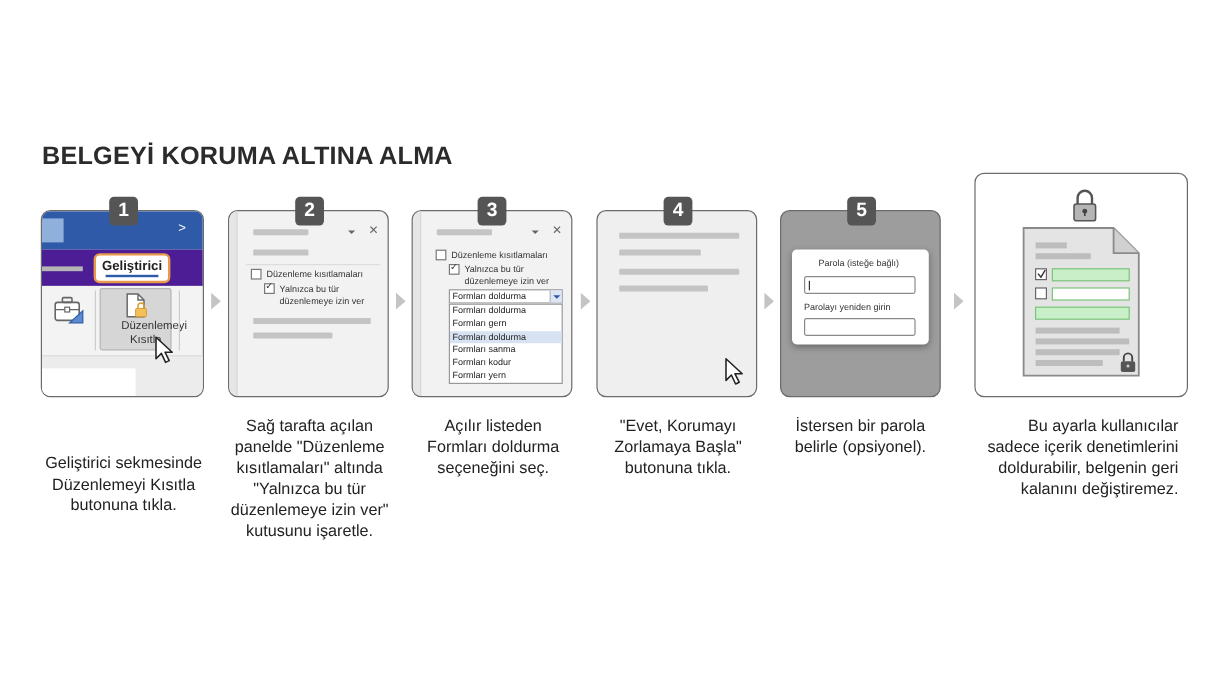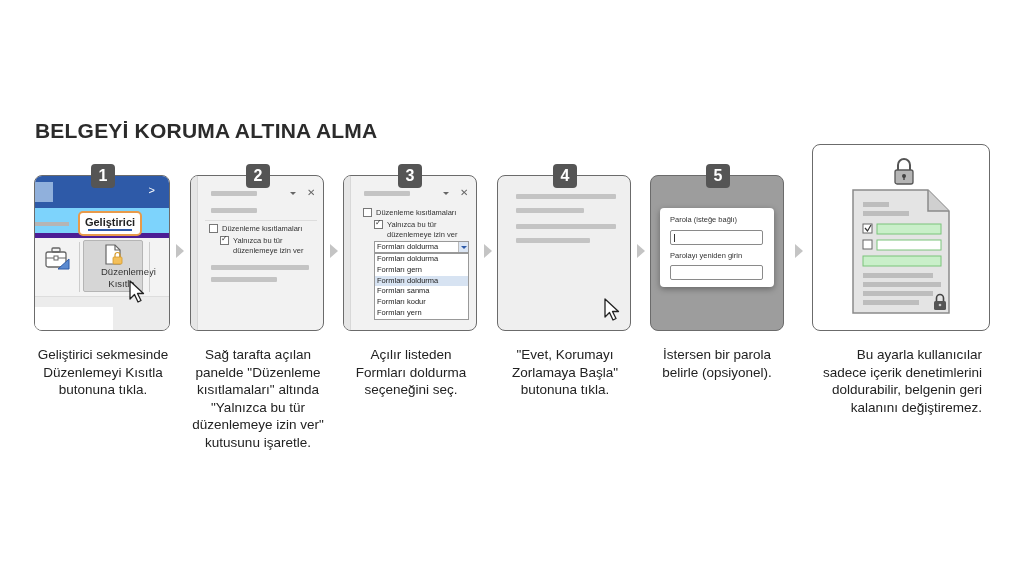--- a/index.html
+++ b/index.html
@@ -14,21 +14,21 @@
 
   .arrow { position: absolute; top: 244px; width: 0; height: 0; border-top: 7px solid transparent; border-bottom: 7px solid transparent; border-left: 8px solid #c4c4c4; }
 
   .caption { position: absolute; top: 346px; font-size: 13.5px; line-height: 17.5px; text-align: center; color: #222; }
 
   
   #c1 { left: 34px; width: 136px; background: #f3f3f3; }
   #c1 .ribbon-top { position: absolute; left: 0; right: 0; top: 0; height: 32px; background: #2e5aa8; }
   #c1 .ribbon-square { position: absolute; left: 0; top: 6px; width: 18px; height: 20px; background: #90b0dc; }
   #c1 .chev { position: absolute; right: 14px; top: 8px; color: #fff; font-size: 11px; }
-  #c1 .tabbar { position: absolute; left: 0; top: 32px; right: 0; height: 30px; background: #7dd3fc; border-bottom: 5px solid #4c1d95; }
+  #c1 .tabbar { position: absolute; left: 0; top: 32px; right: 0; height: 30px; background: #4c1d95; border-bottom: 1px solid #4c1d95; }
   #c1 .tab-gray { position: absolute; left: 0; top: 14px; width: 34px; height: 4px; background: #b5b5b5; }
   #c1 .tab-dev { position: absolute; left: 43px; top: 3px; width: 64px; height: 25px; border: 2px solid #e89a4a; border-radius: 5px; background: #fff; font-size: 11px; font-weight: bold; text-align: center; line-height: 18px; color: #222; }
   #c1 .tab-dev .ul { position: absolute; left: 8px; right: 8px; bottom: 3px; height: 2px; background: #2e5aa8; }
   #c1 .briefcase { position: absolute; left: 9px; top: 70px; }
   #c1 .sep { position: absolute; left: 44px; top: 66px; width: 1px; height: 50px; background: #ccc; }
   #c1 .sep2 { position: absolute; left: 114px; top: 66px; width: 1px; height: 50px; background: #ccc; }
   #c1 .restrict-btn { position: absolute; left: 48px; top: 64px; width: 60px; height: 52px; background: #d6d6d6; border: 1px solid #b5b5b5; border-radius: 2px; }
   #c1 .restrict-btn .lbl { position: absolute; left: 0; right: 0; top: 25px; font-size: 9.5px; line-height: 12px; text-align: center; color: #333; margin-left: 17px; }
   #c1 .doc-ico { position: absolute; left: 20px; top: 3px; }
   #c1 .bottom-area { position: absolute; left: 0; right: 0; top: 120px; bottom: 0; background: #ececec; border-top: 1px solid #ddd; }
@@ -179,21 +179,21 @@
   <svg class="cursor" width="18" height="24" viewBox="0 0 18 24">
     <path d="M1 1 L1 19 L5.5 14.5 L9 22 L12 20.5 L8.5 13.5 L14.5 13.5 Z" fill="#fff" stroke="#222" stroke-width="1.3" stroke-linejoin="round"></path>
   </svg>
 </div>
 <div class="arrow" style="left:637px;"></div>
 
 <div class="card" id="c5">
   <div class="badge" style="left:55px;">5</div>
   <div class="card-inner">
     <div class="dialog">
-      <div class="lbl" style="top:7px;">Parola (isteğe bağlı)</div>
+      <div class="lbl" style="top:7px;margin-left:12px;">Parola (isteğe bağlı)</div>
       <div class="inp" style="top:22px;">
         <div class="caret"></div>
       </div>
       <div class="lbl" style="top:43px;">Parolayı yeniden girin</div>
       <div class="inp" style="top:57px;"></div>
     </div>
   </div>
 </div>
 <div class="arrow" style="left:795px;"></div>
 
@@ -220,18 +220,18 @@
     <circle cx="11" cy="19" r="2" fill="#444"></circle>
     <rect x="10.3" y="19" width="1.4" height="4" fill="#444"></rect>
   </svg>
   <svg style="position:absolute; left:120px; top:148px;" width="14" height="18" viewBox="0 0 14 18">
     <path d="M3.5 8 V5 a3.5 3.5 0 0 1 7 0 V8" fill="none" stroke="#444" stroke-width="1.6"></path>
     <rect x="1" y="8" width="12" height="9" rx="1.5" fill="#555"></rect>
     <circle cx="7" cy="12" r="1.3" fill="#ccc"></circle>
   </svg>
 </div>
 
-<div class="caption" style="left:28px; width:150px;">Geliştirici sekmesinde Düzenlemeyi Kısıtla butonuna tıkla.</div>
+<div class="caption" style="left:28px; width:150px;margin-top:31px;">Geliştirici sekmesinde Düzenlemeyi Kısıtla butonuna tıkla.</div>
 <div class="caption" style="left:185px; width:146px;">Sağ tarafta açılan panelde "Düzenleme kısıtlamaları" altında "Yalnızca bu tür düzenlemeye izin ver" kutusunu işaretle.</div>
 <div class="caption" style="left:346px; width:130px;">Açılır listeden Formları doldurma seçeneğini seç.</div>
 <div class="caption" style="left:495px; width:140px;">"Evet, Korumayı Zorlamaya Başla" butonuna tıkla.</div>
 <div class="caption" style="left:652px; width:130px;">İstersen bir parola belirle (opsiyonel).</div>
 <div class="caption c6" style="left:820px; width:162px;">Bu ayarla kullanıcılar sadece içerik denetimlerini doldurabilir, belgenin geri kalanını değiştiremez.</div>
 
 </body></html>

